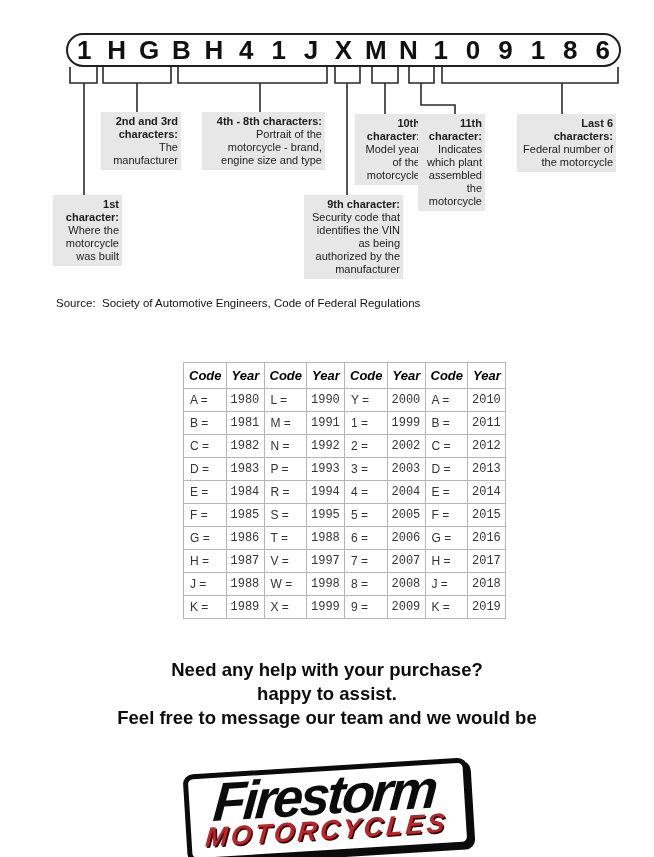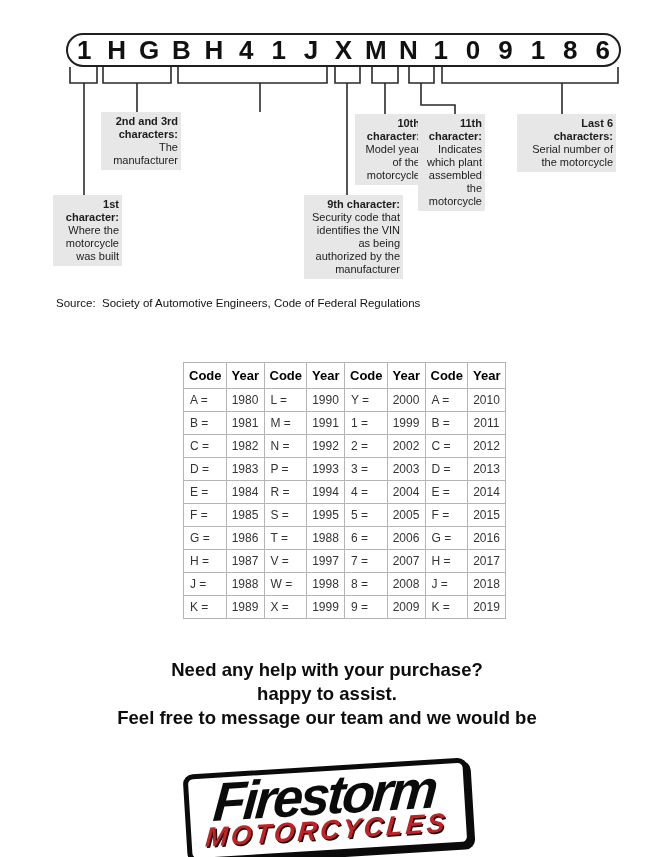--- a/index.html
+++ b/index.html
@@ -36,25 +36,25 @@
   .source-line {
     position:absolute; left:56px; top:297px; font-size:11.5px; color:#111; white-space:pre;
   }
   
   .year-table {
     position:absolute; left:183px; top:362px; border-collapse:collapse;
   }
   .year-table th, .year-table td { border:1px solid #b5b5b5; }
   .year-table th {
     font-size:13px; font-weight:bold; color:#000; text-align:left;
-    padding:5px 4px 5px 5px; min-width:27px;
+    padding:5px 4px 5px 5px; min-width:27px;font-style:italic;
   }
   .year-table td { font-size:12px; color:#333; padding:4px 4px; }
   .year-table td.code-cell { text-align:left; padding-left:6px; width:30px; }
-  .year-table td.year-cell { text-align:center; padding-right:4px; width:29px; }
+  .year-table td.year-cell { text-align:left; padding-right:4px; width:29px;font-family:Liberation Mono, monospace; }
   
   .help-text {
     position:absolute; left:0; top:658px; width:654px; text-align:center;
     font-size:18.5px; font-weight:bold; line-height:24px; color:#0d0d0d;
   }
   
   .logo-wrap {
     position:absolute; left:0; top:766px; width:654px;
     display:flex; justify-content:center;
   }
@@ -112,31 +112,35 @@
     <path d="M409 67 V83 H434 V67"></path>
     <path d="M421 83 V105 H455 V114"></path>
     <path d="M442 67 V83 H618 V67"></path>
     <path d="M562 83 V114"></path>
   </svg>
 
   <div class="callout c-2nd3rd">
     <div class="co-title">2nd and 3rd characters:</div>
     <div class="co-body">The manufacturer</div>
   </div>
+  <div class="callout c-4th8th">
+    <div class="co-title">4th - 8th characters:</div>
+    <div class="co-body">Portrait of the motorcycle - brand, engine size and type</div>
+  </div>
   <div class="callout c-10th">
     <div class="co-title">10th character:</div>
     <div class="co-body">Model year of the motorcycle</div>
   </div>
   <div class="callout c-11th">
     <div class="co-title">11th character:</div>
     <div class="co-body">Indicates which plant assembled the motorcycle</div>
   </div>
   <div class="callout c-last6">
     <div class="co-title">Last 6 characters:</div>
-    <div class="co-body">Serial number of the motorcycle</div>
+    <div class="co-body">Federal number of the motorcycle</div>
   </div>
   <div class="callout c-1st">
     <div class="co-title">1st character:</div>
     <div class="co-body">Where the motorcycle was built</div>
   </div>
   <div class="callout c-9th">
     <div class="co-title">9th character:</div>
     <div class="co-body">Security code that identifies the VIN as being authorized by the manufacturer</div>
   </div>
 

